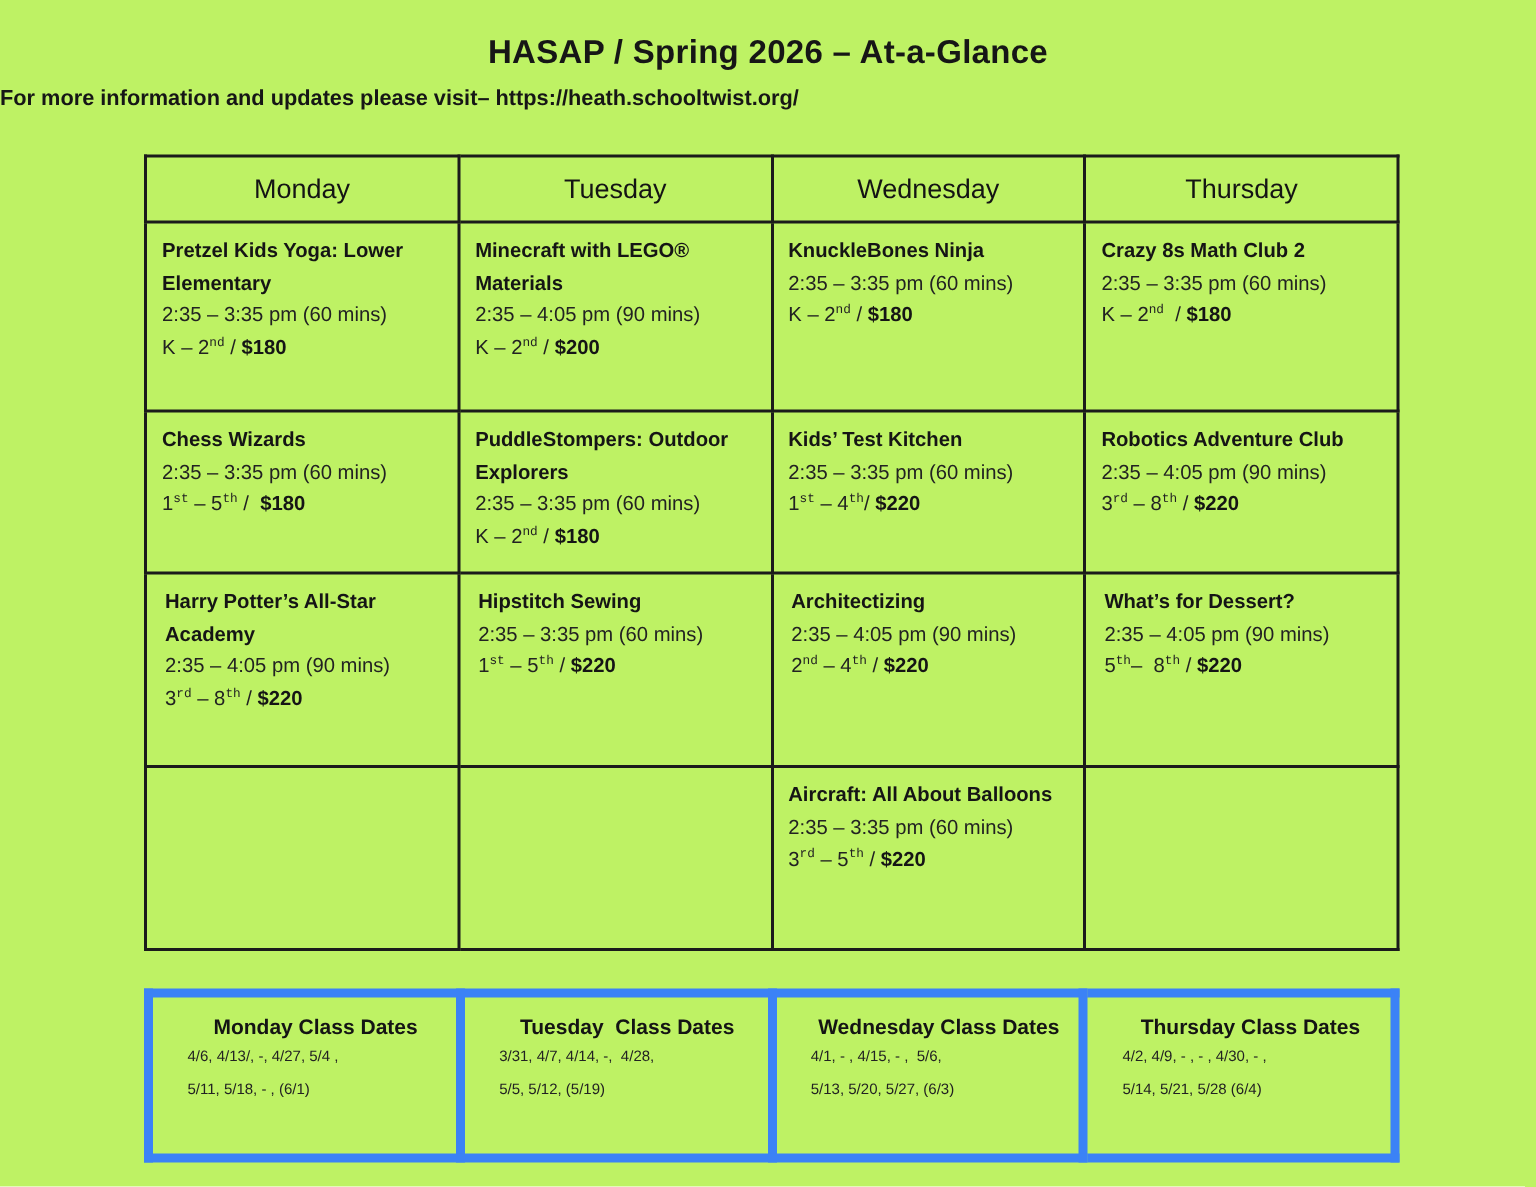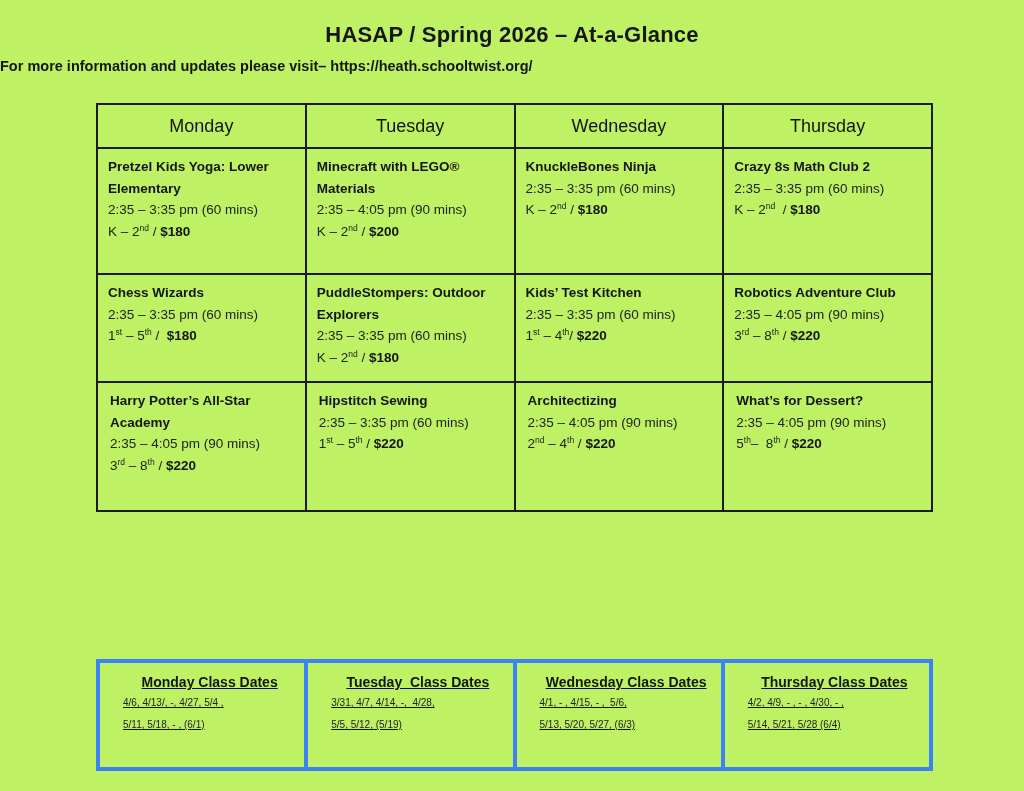--- a/index.html
+++ b/index.html
@@ -42,31 +42,30 @@
   .r3 td{height:114px;padding-left:12px;}
   .r4 td{height:107px;}
   .ct{
     font-size:13.5px;font-weight:bold;line-height:21.5px;color:#151515;
     white-space:pre-wrap;
   }
   .cl{
     font-size:13.5px;line-height:21.5px;color:#222;
     white-space:pre-wrap;
   }
-  .cl sup{font-size:8.5px;line-height:0;}
+  .cl sup{font-size:8.5px;line-height:0;font-family:Liberation Mono, monospace;}
   .price{font-weight:bold;color:#151515;}
   .dates{
     position:absolute;left:96px;top:659px;width:837px;
   }
   .dates td{
-    border:4px solid #3b82f6;
+    border:6px solid #3b82f6;
     vertical-align:top;
     height:89px;
     padding:9px 8px 6px 23px;
-    text-decoration:underline;
   }
   .dh{
     text-align:center;font-size:14px;font-weight:bold;color:#141414;
     line-height:20px;white-space:pre-wrap;
   }
   .dv{
     font-size:10px;line-height:22px;color:#222;white-space:pre-wrap;
   }
 </style>
 </head>
@@ -154,20 +153,30 @@
         <div class="cl">2:35 – 4:05 pm (90 mins)</div>
         <div class="cl"><span>2</span><sup>nd</sup><span> – 4</span><sup>th</sup><span> / </span><span class="price">$220</span></div>
       </td>
       <td>
         <div class="ct">What’s for Dessert?</div>
         <div class="cl">2:35 – 4:05 pm (90 mins)</div>
         <div class="cl"><span>5</span><sup>th</sup><span>–  8</span><sup>th</sup><span> / </span><span class="price">$220</span></div>
       </td>
     </tr>
 
+    <tr class="r4">
+      <td></td>
+      <td></td>
+      <td>
+        <div class="ct">Aircraft: All About Balloons</div>
+        <div class="cl">2:35 – 3:35 pm (60 mins)</div>
+        <div class="cl"><span>3</span><sup>rd</sup><span> – 5</span><sup>th</sup><span> / </span><span class="price">$220</span></div>
+      </td>
+      <td></td>
+    </tr>
   </tbody>
     </table>
 
   <table class="dates">
     <colgroup>
         <col style="width:25%">
         <col style="width:25%">
         <col style="width:25%">
         <col style="width:25%">
       </colgroup>

